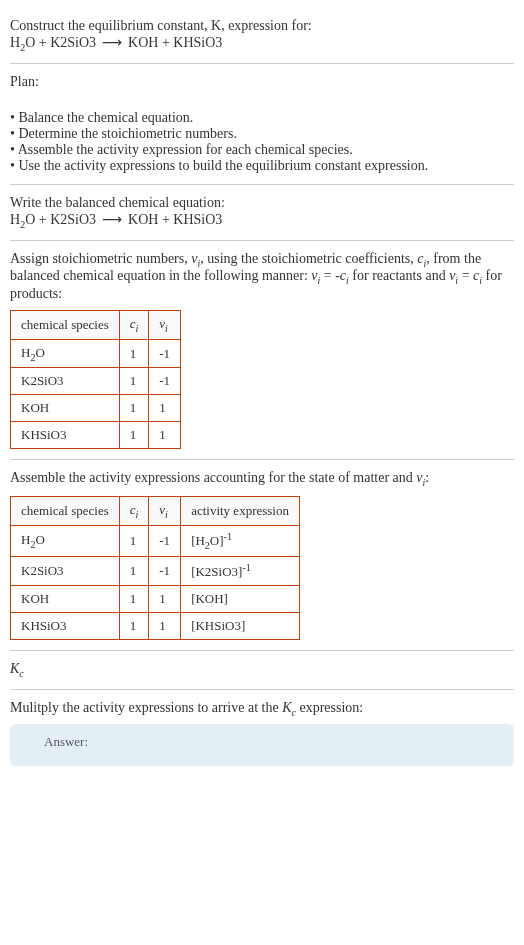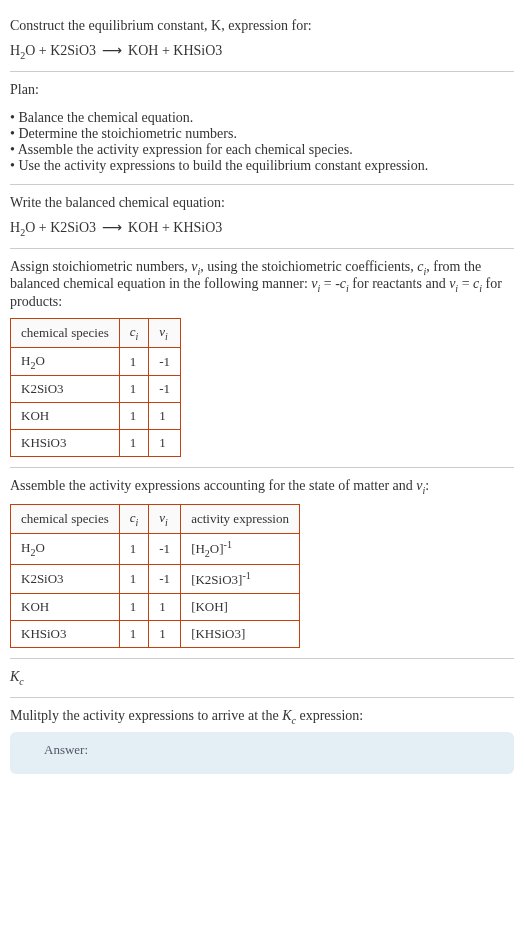--- a/index.html
+++ b/index.html
@@ -17,39 +17,39 @@
     }
     .section {
       border-bottom: 1px solid #ccc;
       padding: 10px 0;
     }
     .section:last-of-type {
       border-bottom: none;
     }
     .equation {
       font-family: Georgia, serif;
-      margin-top: 8px;
+      margin-top: 0;
     }
     .italic {
       font-style: italic;
     }
     .sub {
       font-size: 10px;
       vertical-align: sub;
     }
     .sup {
       font-size: 10px;
       vertical-align: super;
     }
     .arrow {
       margin: 0 6px;
     }
     ul.plan {
       list-style: none;
-      margin-top: 12px;
+      margin-top: 20px;
     }
     ul.plan li::before {
       content: "• ";
     }
     table {
       border-collapse: collapse;
       margin-top: 8px;
       font-size: 13px;
     }
     table th, table td {

